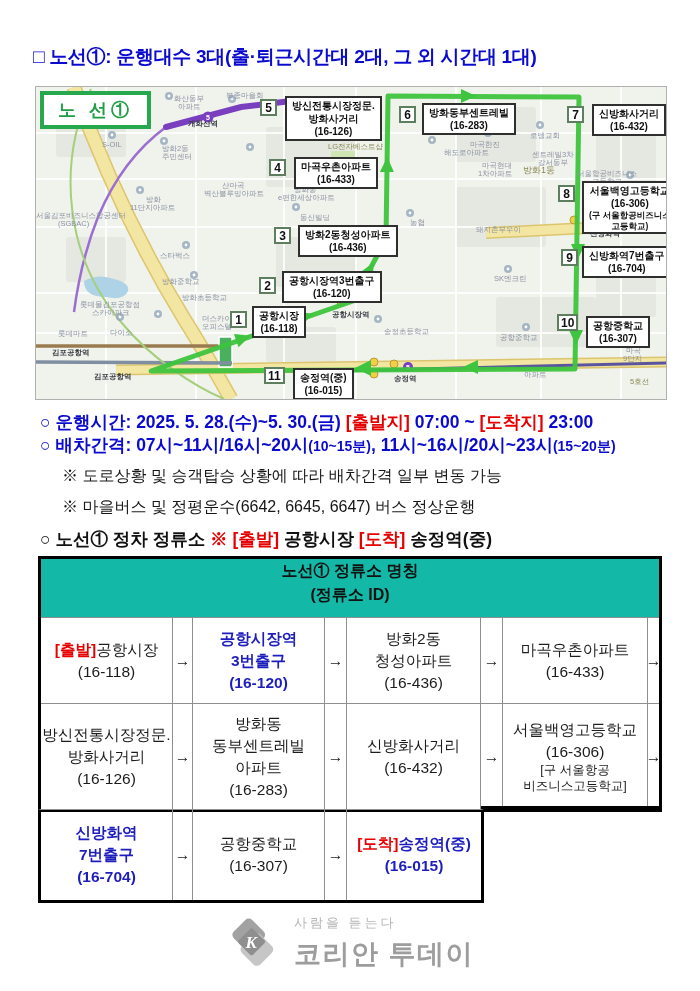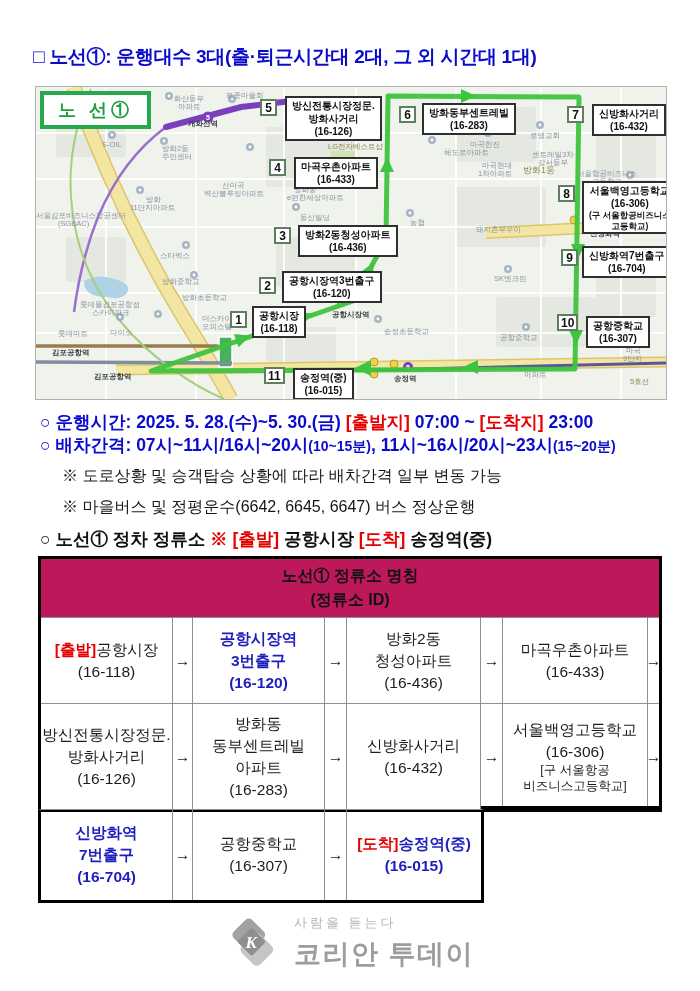--- a/index.html
+++ b/index.html
@@ -30,22 +30,22 @@
   .red{color:#e60000;}
   .info.l1,.info.l2{left:40px;font-size:17.5px;font-weight:bold;}
   .info.l1{top:402px;margin-top:8px;}
   .info.l2{top:433px;}
   .info.l2 .sm2{font-size:14px;}
   .info.l3,.info.l4{left:62px;top:466px;font-size:16px;color:#161616;font-weight:500;}
   .info.l4{top:497px;}
   .info.l5{left:40px;top:527px;font-size:17.5px;font-weight:bold;color:#111;}
   
   .tbl-top{position:absolute;left:38px;top:556px;width:624px;border:3px solid #000;box-sizing:border-box;}
-  .tbl-header{height:58px;background:#be185d;display:flex;flex-direction:column;align-items:center;
-              justify-content:center;font-size:16px;font-weight:bold;color:#111;line-height:1.5;}
+  .tbl-header{height:58px;background:#14b8a6;display:flex;flex-direction:column;align-items:center;
+              font-size:16px;font-weight:bold;color:#111;line-height:1.5;}
   .trow{display:grid;grid-template-columns:132px 20px 132px 22px 134px 22px 145px 11px;}
   .trow.r1{height:86px;}
   .trow.r2{height:106px;}
   .trow>div{border-top:1px solid #8f8f8f;border-right:1px solid #8f8f8f;display:flex;flex-direction:column;
             align-items:center;justify-content:center;text-align:center;font-size:15.5px;line-height:1.42;
             color:#1c1c1c;overflow:hidden;box-sizing:border-box;}
   .trow>div:last-child{border-right:none;}
   .cell-blue{color:#1e1ebe;font-weight:bold;}
   .cell-blue *{color:#1e1ebe;}
   .tag{color:#e60000;font-weight:bold;}
@@ -214,21 +214,21 @@
         <span class="bg-label" style="left: 66px; top: 54px;">S-OIL</span>
         <span class="bg-label" style="left: 126px; top: 58px;">방화2동</span>
         <span class="bg-label" style="left: 126px; top: 66px;">주민센터</span>
         <span class="bg-label" style="left: 186px; top: 95px;">산마곡</span>
         <span class="bg-label" style="left: 168px; top: 103px;">벽산블루밍아파트</span>
         <span class="bg-label" style="left: 110px; top: 109px;">방화</span>
         <span class="bg-label" style="left: 94px; top: 117px;">11단지아파트</span>
         <span class="bg-label" style="left: 0px; top: 125px;">서울김포비즈니스항공센터</span>
         <span class="bg-label" style="left: 22px; top: 133px;">(SGBAC)</span>
         <span class="bg-label" style="left: 258px; top: 99px;">방화동</span>
-        <span class="bg-label" style="left: 242px; top: 107px; margin-left: 9px;">e편한세상아파트</span>
+        <span class="bg-label" style="left: 242px; top: 107px;">e편한세상아파트</span>
         <span class="bg-label" style="left: 146px; top: 171px; margin-top: 36px;">방화초등학교</span>
         <span class="bg-label o" style="left: 292px; top: 56px;">LG전자베스트샵</span>
         <span class="bg-label" style="left: 418px; top: 54px; margin-left: 16px;">마곡한진</span>
         <span class="bg-label" style="left: 408px; top: 62px;">해도로아파트</span>
         <span class="bg-label" style="left: 502px; top: 72px;">강서동부</span>
         <span class="bg-label" style="left: 496px; top: 64px;">센트레빌3차</span>
         <span class="bg-label" style="left: 494px; top: 45px;">로뎅교회</span>
         <span class="bg-label" style="left: 446px; top: 75px;">마곡현대</span>
         <span class="bg-label" style="left: 442px; top: 83px;">1차아파트</span>
         <span class="bg-label o" style="left: 487px; top: 79px; font-size: 9px;">방화1동</span>

